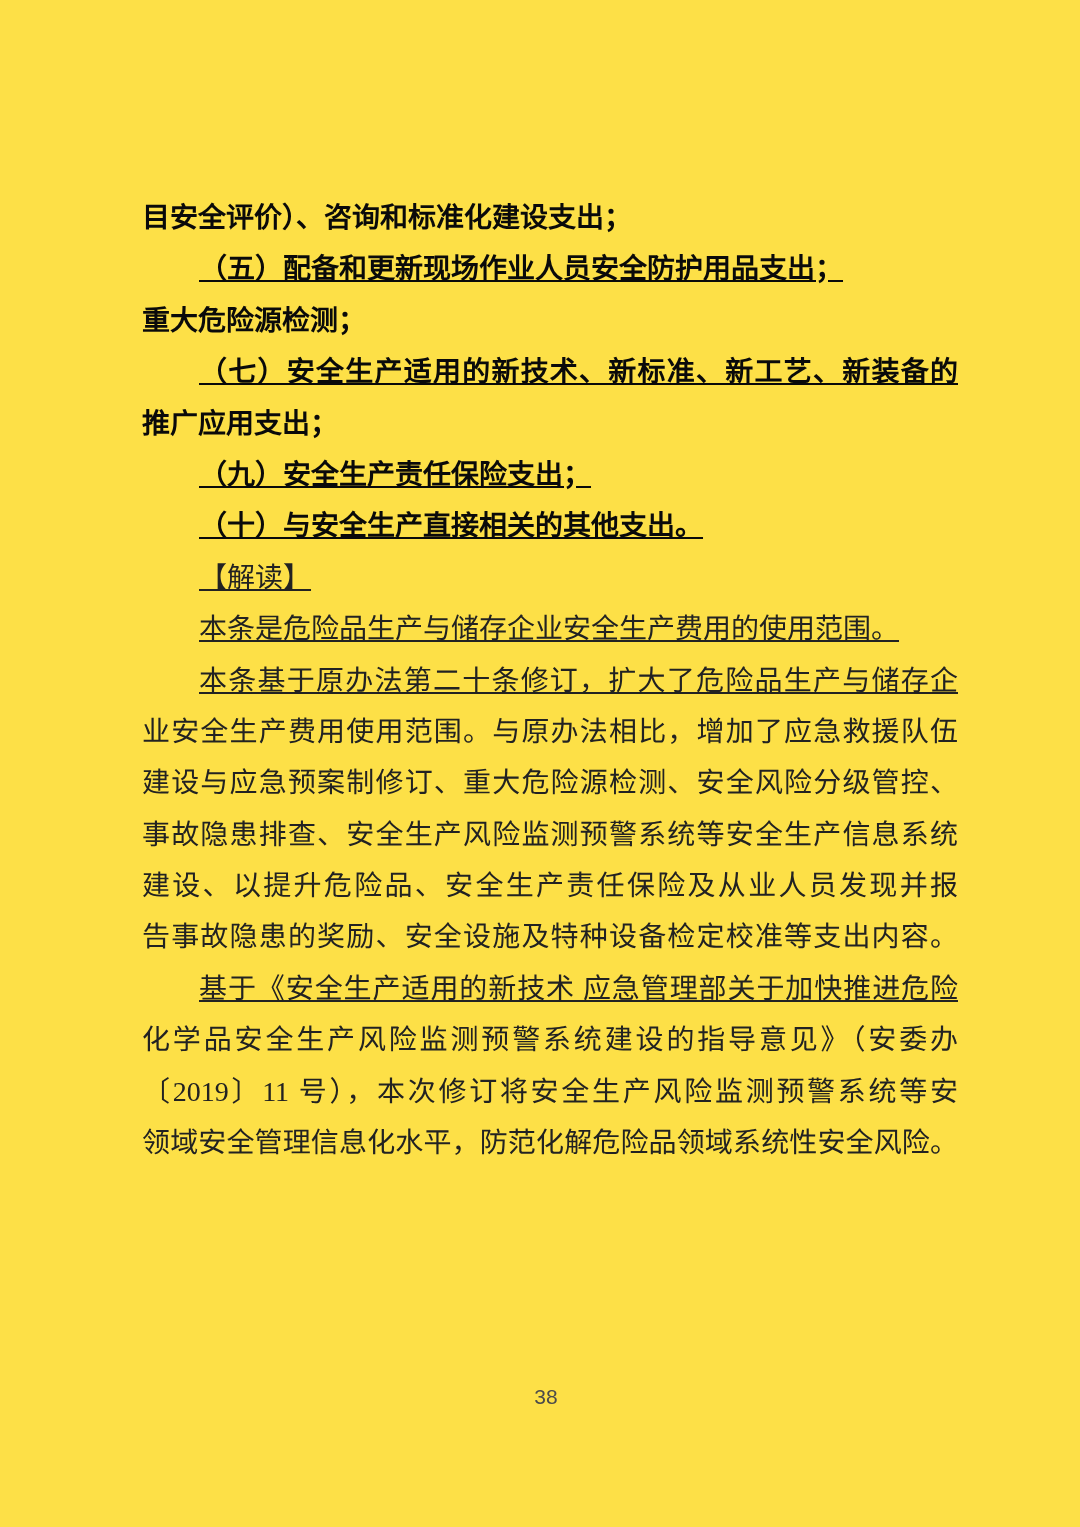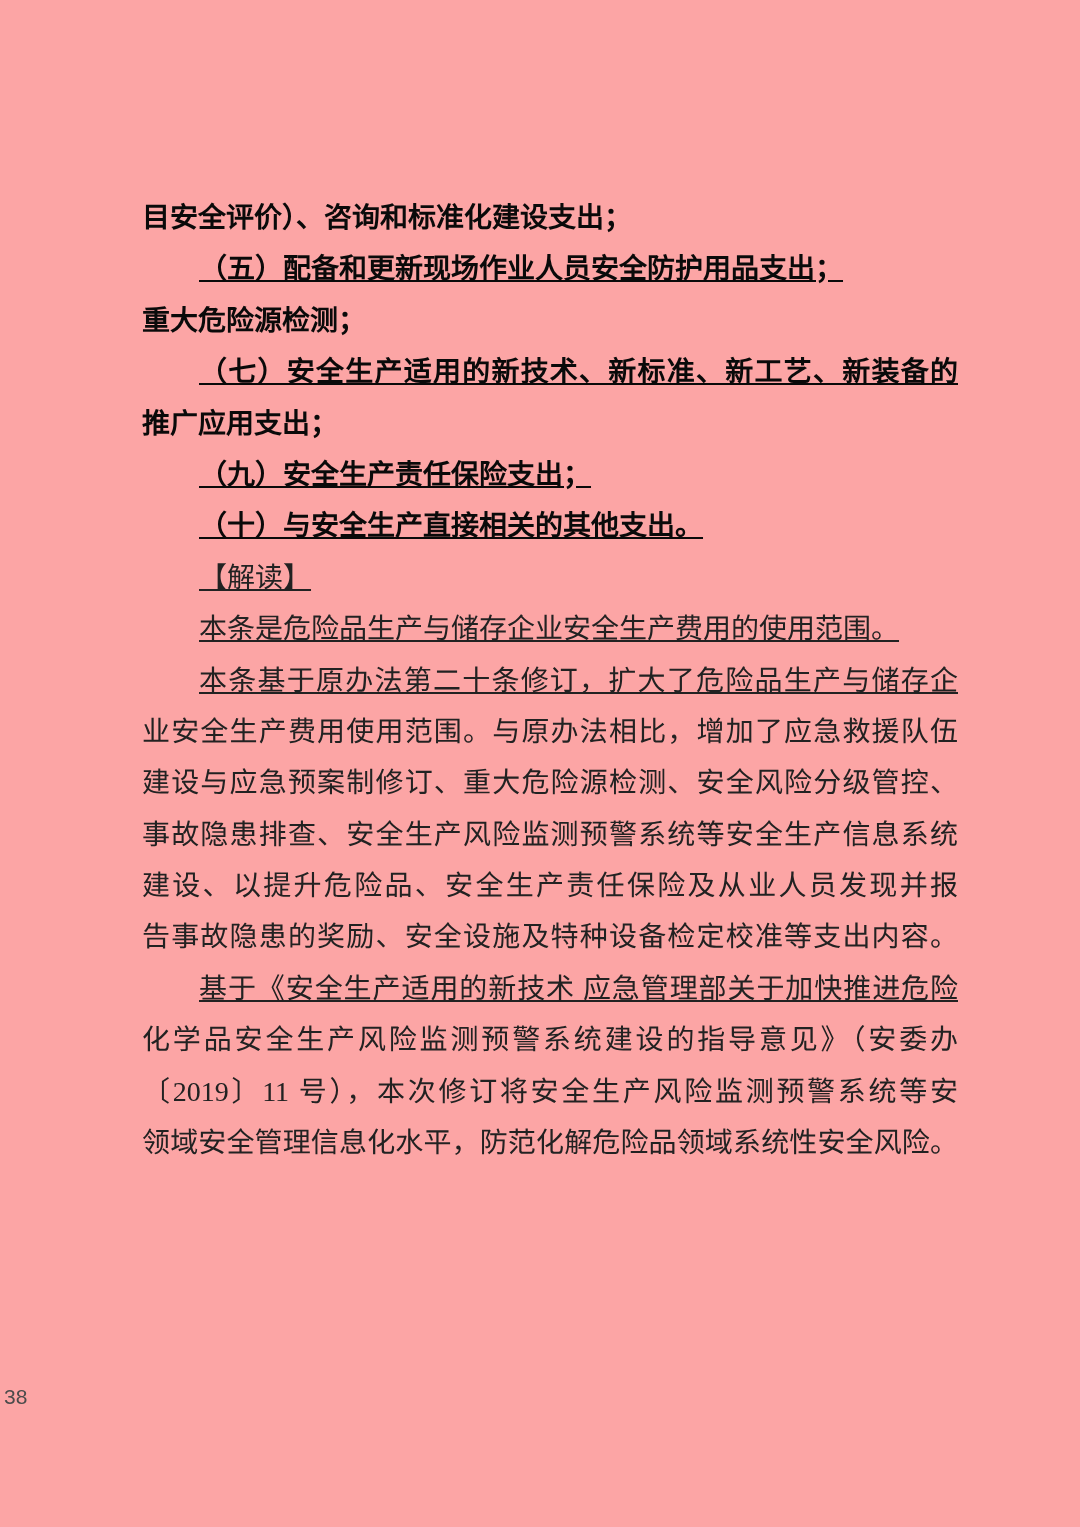--- a/index.html
+++ b/index.html
@@ -4,21 +4,21 @@
 <style>
   html, body {
     margin: 0;
     padding: 0;
     background: #ffffff;
   }
   .page {
     position: relative;
     width: 1080px;
     height: 1527px;
-    background: #fca5a5;
+    background: #fde047;
     overflow: hidden;
     font-family: "Liberation Serif", "DejaVu Serif", serif;
   }
   .text-block {
     position: absolute;
     left: 142px;
     top: 192px;
     width: 816px;
   }
   .line {
@@ -36,24 +36,24 @@
   .line.indent {
     text-indent: 57px;
     text-decoration: underline;
   }
   .line.fill {
     text-align: justify;
     text-align-last: justify;
   }
   .footer {
     position: absolute;
-    left: 4px;
+    left: 12px;
     right: 0;
     top: 1385px;
-    text-align: left;
+    text-align: center;
   }
   .page-num {
     font-family: "Liberation Sans", "DejaVu Sans", sans-serif;
     font-size: 21px;
     color: #4b4b4b;
   }
 </style>
 </head>
 <body>
 

